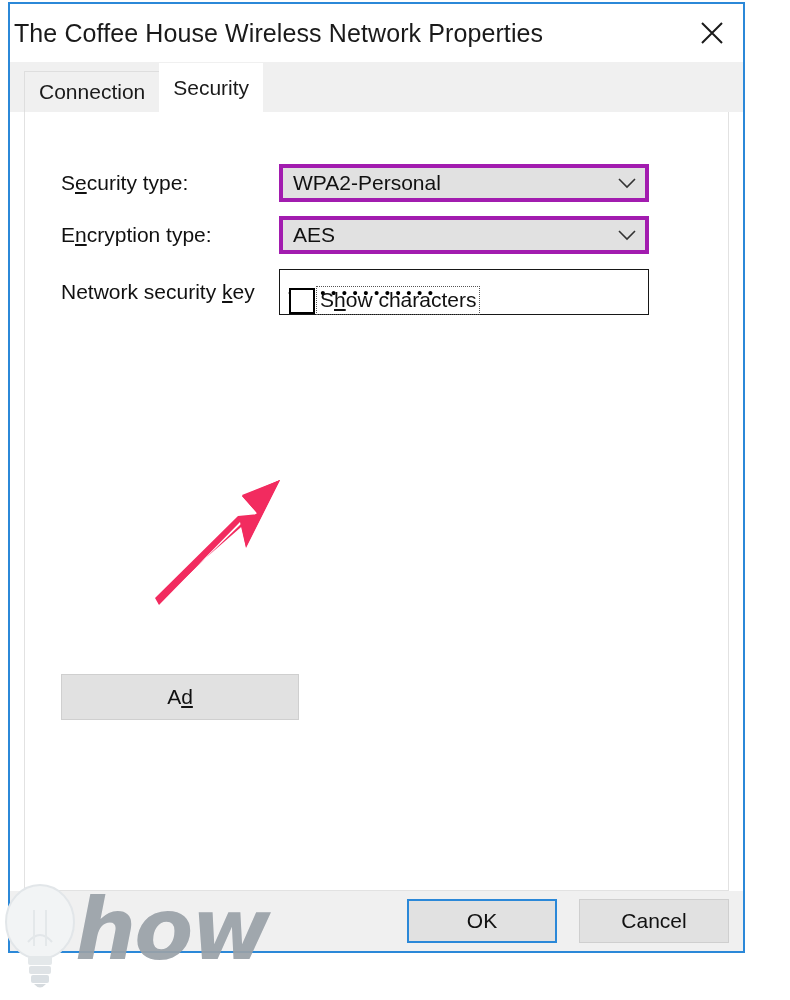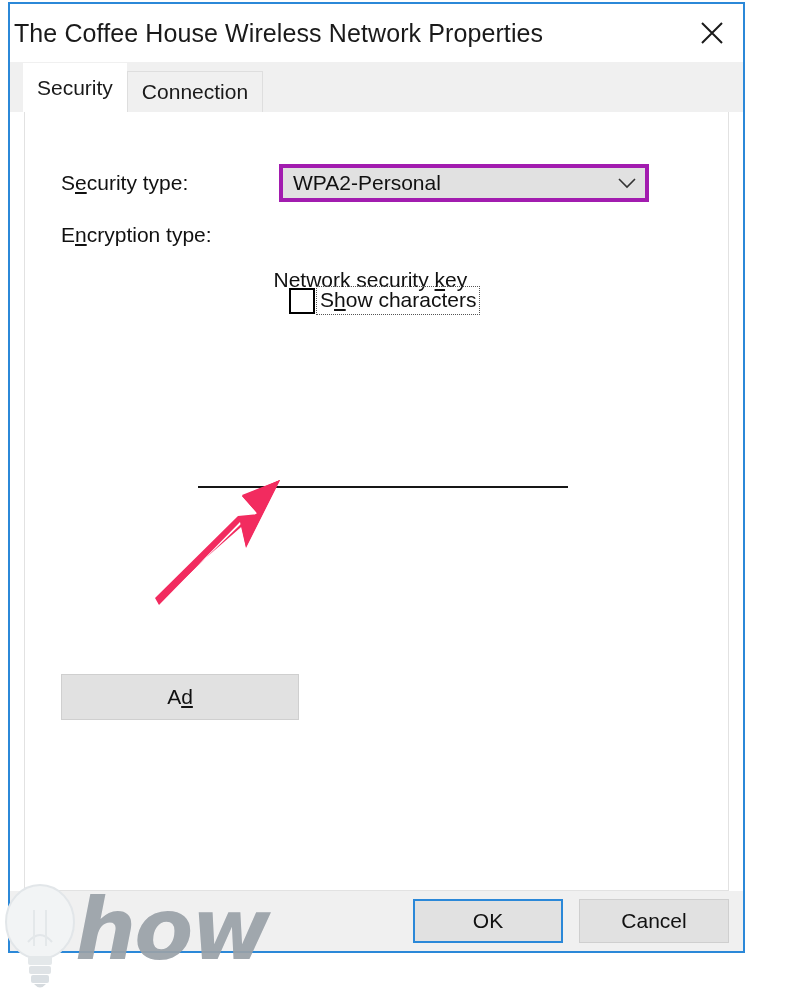--- a/index.html
+++ b/index.html
@@ -153,21 +153,21 @@
     display: flex;
     align-items: center;
     padding: 0 8px;
     font-size: 15px;
     letter-spacing: 5.5px;
     color: #000000;
     cursor: text;
     overflow: hidden;
     white-space: nowrap;
   }
-  #row-key { height: 48px; margin-bottom: 0; flex-direction: column; }
+  #row-key { height: 48px; margin-bottom: 0; }
 
   
   #checkbox-row {
     position: absolute;
     left: 264px;
     top: 174px;
     display: flex;
     align-items: center;
   }
   #show-characters-box {
@@ -212,21 +212,21 @@
   
   #footer {
     height: 60px;
     min-height: 60px;
     background: #f0f0f0;
     display: flex;
     align-items: center;
     justify-content: flex-end;
     padding-right: 14px;
     box-sizing: border-box;
-    gap: 16px;
+    gap: 22px;
   }
   .dlg-button {
     width: 150px;
     height: 44px;
     font-size: 21px;
     color: #111111;
     display: flex;
     align-items: center;
     justify-content: center;
     box-sizing: border-box;
@@ -286,25 +286,25 @@
     <div id="close-button">
       <span>
         <svg width="26" height="26" viewBox="0 0 26 26">
           <path d="M3 3 L23 23 M23 3 L3 23" stroke="#1a1a1a" stroke-width="2" fill="none"></path>
         </svg>
       </span>
     </div>
   </div>
 
   <div id="tabstrip">
+    <div class="tab inactive">
+      <span>Connection</span>
+    </div>
     <div class="tab active">
       <span>Security</span>
-    </div>
-    <div class="tab inactive">
-      <span>Connection</span>
     </div>
   </div>
 
   <div id="tabpanel">
 
     <div id="form">
 
       <div class="form-row">
         <div class="form-label"><span>S</span><u>e</u><span>curity type:</span></div>
         <div class="combo">
@@ -312,20 +312,28 @@
           <span class="chev">
             <svg width="18" height="12" viewBox="0 0 18 12">
                 <path d="M1 2 L9 10 L17 2" stroke="#333" stroke-width="1.6" fill="none"></path>
               </svg>
           </span>
         </div>
       </div>
 
       <div class="form-row">
         <div class="form-label"><span>E</span><u>n</u><span>cryption type:</span></div>
+        <div class="combo">
+          <span>AES</span>
+          <span class="chev">
+            <svg width="18" height="12" viewBox="0 0 18 12">
+                <path d="M1 2 L9 10 L17 2" stroke="#333" stroke-width="1.6" fill="none"></path>
+              </svg>
+          </span>
+        </div>
       </div>
 
       <div class="form-row" id="row-key">
         <div class="form-label"><span>Network security </span><u>k</u><span>ey</span></div>
         <div class="textbox">••••••••••••••</div>
       </div>
 
     </div>
 
     <div id="checkbox-row">

